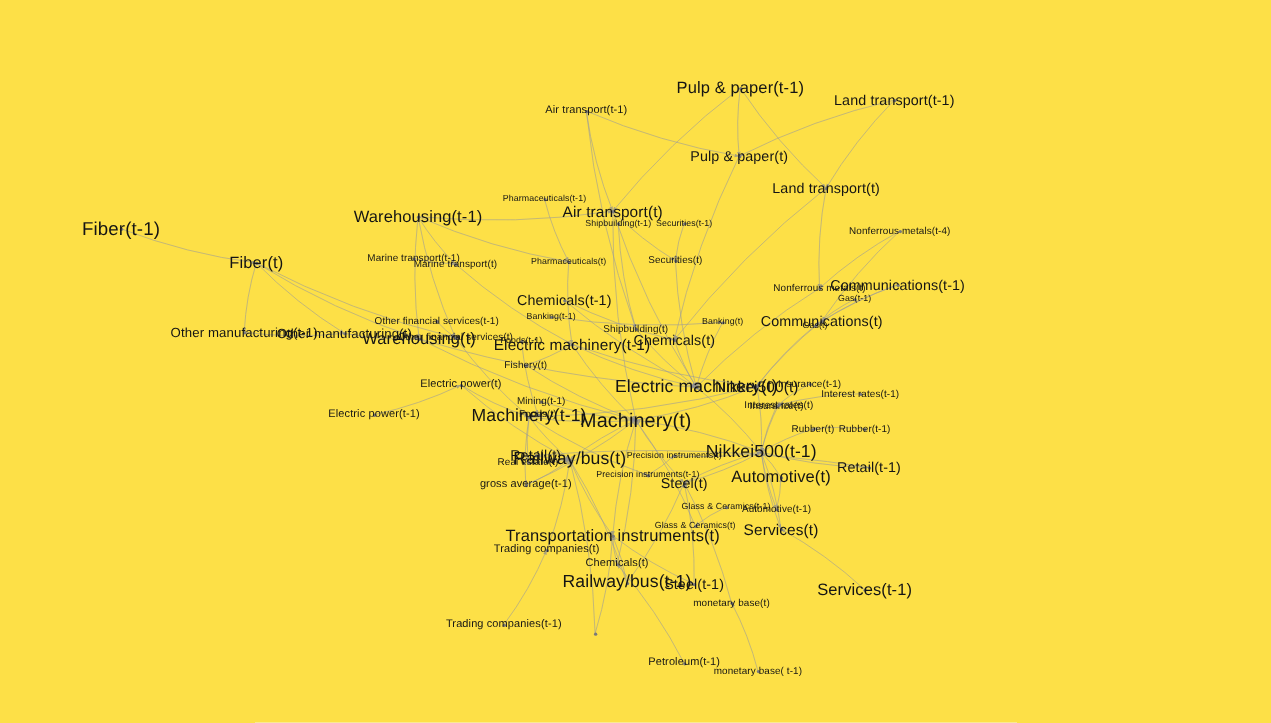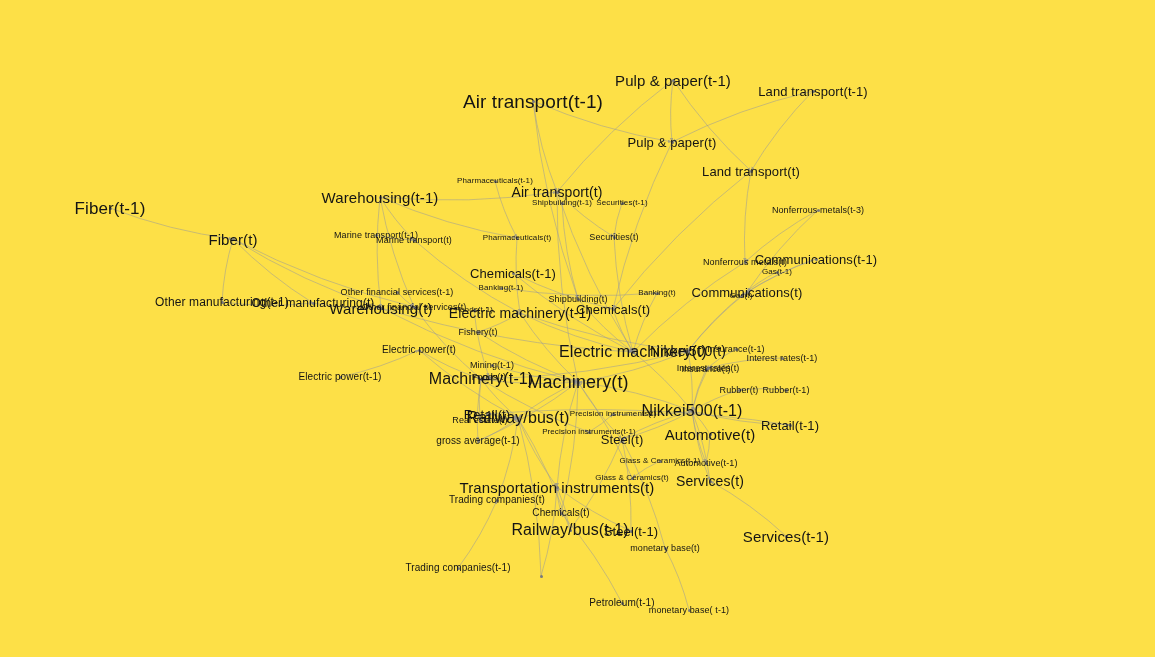--- a/index.html
+++ b/index.html
@@ -175,37 +175,37 @@
         <path d="M481,379 Q478.0,399.4 480,420" fill="none" stroke="#9a9a9a" stroke-width="0.7" opacity="0.75" marker-end="url(#arrow)"></path>
         <path d="M481,379 Q531.8,412.0 589,432" fill="none" stroke="#9a9a9a" stroke-width="0.7" opacity="0.75" marker-end="url(#arrow)"></path>
       </g>
   </svg>
   <div id="node-layer">
       <div class="node-dot" style="left: 673px; top: 80px;"></div>
       <div class="node-label" style="left: 673px; top: 80px; font-size: 15px;">Pulp &amp; paper(t-1)</div>
       <div class="node-dot" style="left: 813px; top: 91px;"></div>
       <div class="node-label" style="left: 813px; top: 91px; font-size: 13px;">Land transport(t-1)</div>
       <div class="node-dot" style="left: 533px; top: 101px;"></div>
-      <div class="node-label" style="left: 533px; top: 101px; font-size: 19px;">Air transport(t-1)</div>
+      <div class="node-label" style="left: 533px; top: 101px; font-size: 10px;">Air transport(t-1)</div>
       <div class="node-dot" style="left: 672px; top: 142px;"></div>
       <div class="node-label" style="left: 672px; top: 142px; font-size: 13px;">Pulp &amp; paper(t)</div>
       <div class="node-dot" style="left: 751px; top: 171px;"></div>
       <div class="node-label" style="left: 751px; top: 171px; font-size: 13px;">Land transport(t)</div>
       <div class="node-dot" style="left: 495px; top: 181px;"></div>
       <div class="node-label" style="left: 495px; top: 181px; font-size: 8px;">Pharmaceuticals(t-1)</div>
       <div class="node-dot" style="left: 380px; top: 197px;"></div>
       <div class="node-label" style="left: 380px; top: 197px; font-size: 15px;">Warehousing(t-1)</div>
       <div class="node-dot" style="left: 557px; top: 192px;"></div>
       <div class="node-label" style="left: 557px; top: 192px; font-size: 14px;">Air transport(t)</div>
       <div class="node-dot" style="left: 562px; top: 203px;"></div>
       <div class="node-label" style="left: 562px; top: 203px; font-size: 8px;">Shipbuilding(t-1)</div>
       <div class="node-dot" style="left: 622px; top: 203px;"></div>
       <div class="node-label" style="left: 622px; top: 203px; font-size: 8px;">Securities(t-1)</div>
       <div class="node-dot" style="left: 818px; top: 210px;"></div>
-      <div class="node-label" style="left: 818px; top: 210px; font-size: 9px;">Nonferrous metals(t-3)</div>
+      <div class="node-label" style="left: 818px; top: 210px; font-size: 9px;">Nonferrous metals(t-4)</div>
       <div class="node-dot" style="left: 110px; top: 208px;"></div>
       <div class="node-label" style="left: 110px; top: 208px; font-size: 17px;">Fiber(t-1)</div>
       <div class="node-dot" style="left: 376px; top: 235px;"></div>
       <div class="node-label" style="left: 376px; top: 235px; font-size: 9px;">Marine transport(t-1)</div>
       <div class="node-dot" style="left: 414px; top: 240px;"></div>
       <div class="node-label" style="left: 414px; top: 240px; font-size: 9px;">Marine transport(t)</div>
       <div class="node-dot" style="left: 517px; top: 238px;"></div>
       <div class="node-label" style="left: 517px; top: 238px; font-size: 8px;">Pharmaceuticals(t)</div>
       <div class="node-dot" style="left: 614px; top: 237px;"></div>
       <div class="node-label" style="left: 614px; top: 237px; font-size: 9px;">Securities(t)</div>

